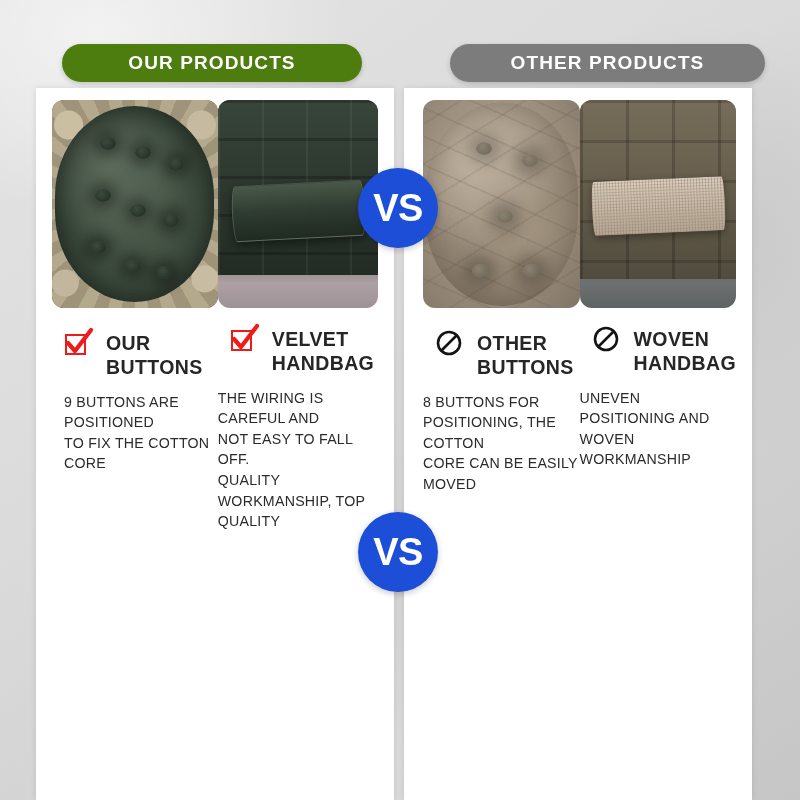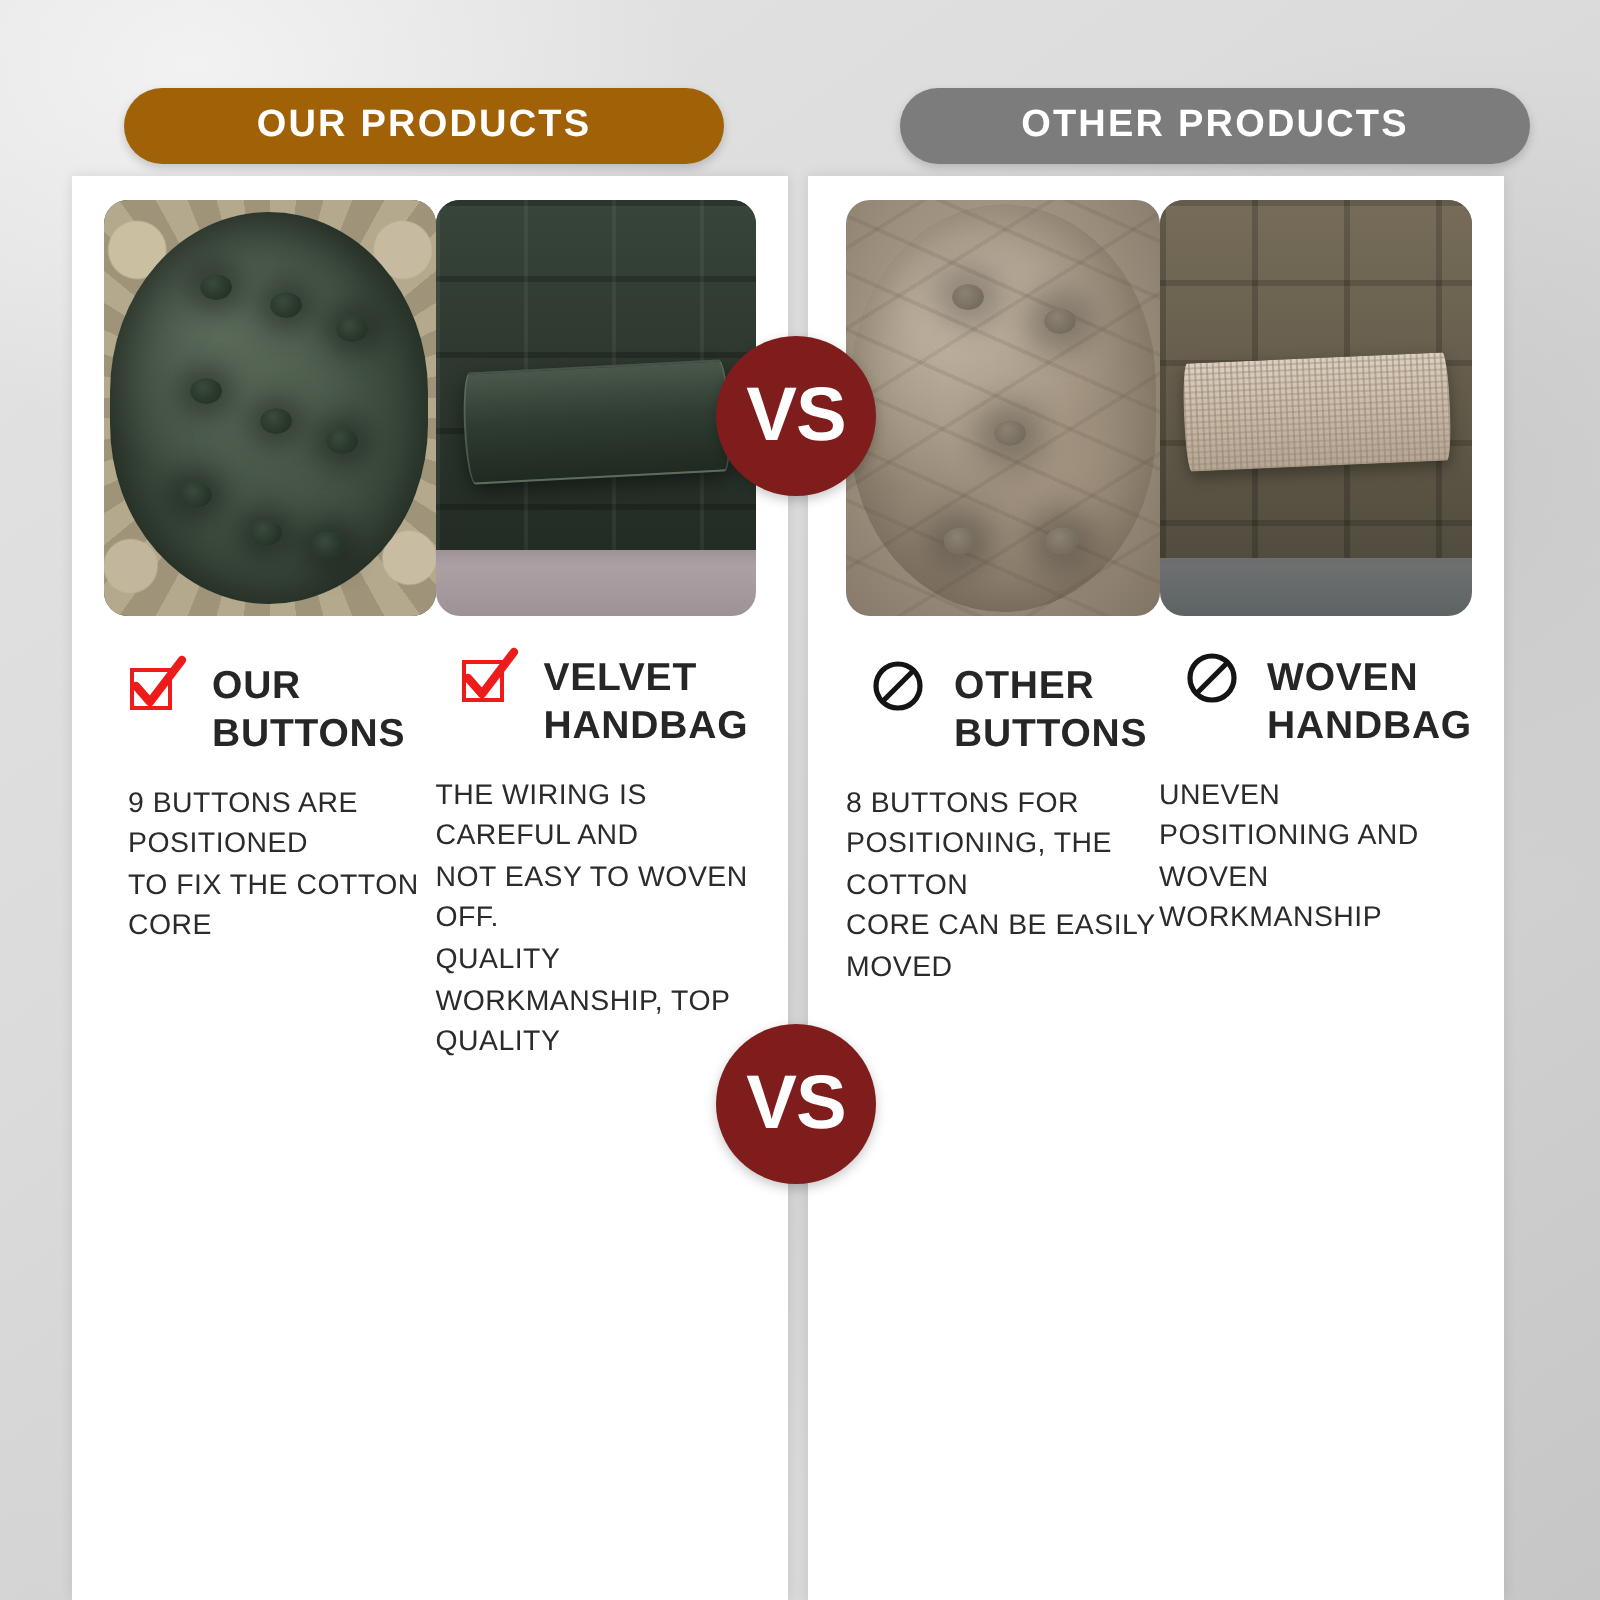--- a/index.html
+++ b/index.html
@@ -36,21 +36,21 @@
     justify-content: center;
     color: #ffffff;
     font-weight: bold;
     font-size: 19px;
     letter-spacing: 1.1px;
     box-shadow: 0 2px 5px rgba(0,0,0,0.18);
   }
   .pill-ours {
     left: 62px;
     width: 300px;
-    background: #a16207;
+    background: #4d7c0f;
   }
   .pill-others {
     left: 450px;
     width: 315px;
     background: #7c7c7c;
   }
 
   
   .panel {
     position: absolute;
@@ -183,21 +183,21 @@
       linear-gradient(180deg, #ddd0c0 0%, #cabba8 50%, #b5a593 100%);
     transform: rotate(-2.5deg);
     box-shadow: 0 3px 8px rgba(0,0,0,0.35);
   }
 
   
   .vs-badge {
     position: absolute;
     width: 80px; height: 80px;
     border-radius: 50%;
-    background: #7f1d1d;
+    background: #1d4ed8;
     color: #ffffff;
     font-weight: bold;
     font-size: 38px;
     letter-spacing: -0.5px;
     display: flex;
     align-items: center;
     justify-content: center;
     z-index: 10;
     box-shadow: 0 2px 6px rgba(0,0,0,0.22);
   }
@@ -295,21 +295,21 @@
         <span class="icon-ok">
           <span class="box"></span>
           <svg width="30" height="30" viewBox="0 0 30 30">
             <path d="M4 15 L11 23 L27 2" fill="none" stroke="#EE1B1B" stroke-width="4.2" stroke-linecap="round" stroke-linejoin="round"></path>
           </svg>
         </span>
         <span class="title">VELVET
 HANDBAG</span>
       </div>
       <div class="desc">THE WIRING IS CAREFUL AND
-NOT EASY TO WOVEN OFF.
+NOT EASY TO FALL OFF.
 QUALITY WORKMANSHIP, TOP
 QUALITY</div>
     </div>
 
   </div>
 
   <div class="col col-right">
 
     <div class="block block-first">
       <div class="photo ph-taupe-cushion">

